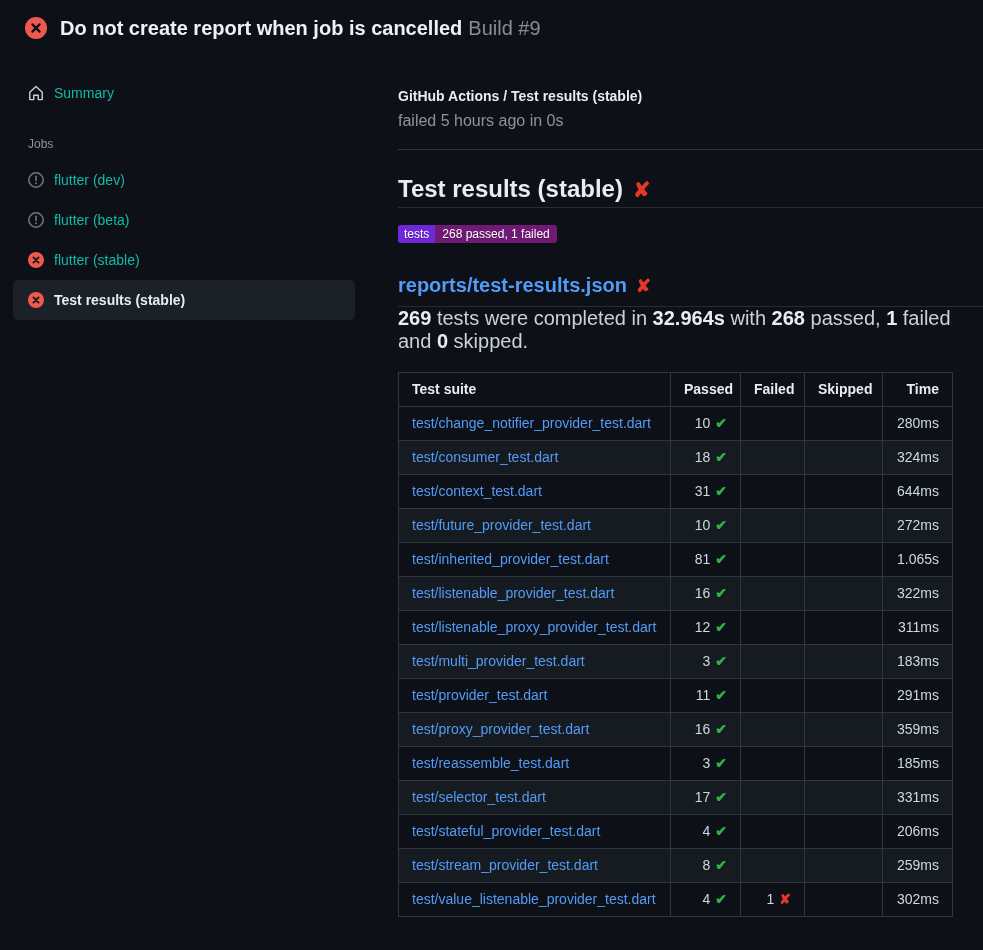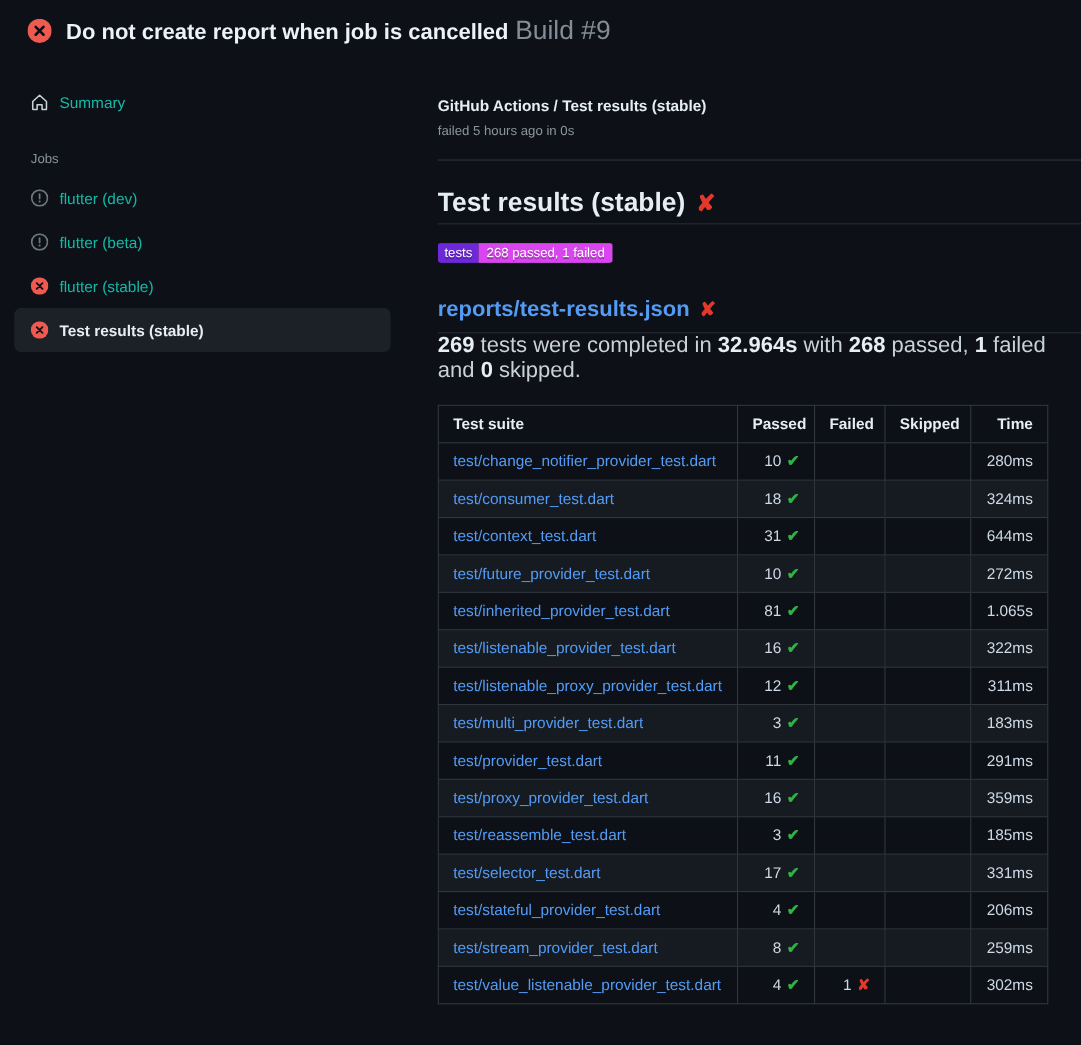--- a/index.html
+++ b/index.html
@@ -12,21 +12,21 @@
   }
 
   
   .app-header {
     height:56px;
     display:flex; align-items:center;
     padding-left:25px; gap:13px;
   }
   .app-header .status-icon { width:22px; height:22px; flex:0 0 auto; color:#ee5950; }
   .app-header h1 { font-size:20px; font-weight:700; color:#ecf2f8; white-space:nowrap; }
-  .app-header .build-no { font-size:24px; font-weight:400; color:#848d97; margin-left:6px; }
+  .app-header .build-no { font-size:20px; font-weight:400; color:#848d97; margin-left:6px; }
 
   
   .layout { display:flex; align-items:flex-start; }
 
   
   .sidebar { width:398px; flex:0 0 auto; padding:17px 43px 0 13px; }
   .side-item {
     height:40px; display:flex; align-items:center; gap:10px;
     padding:0 15px; border-radius:6px; cursor:pointer;
     color:#14b8a6; white-space:nowrap;
@@ -34,39 +34,39 @@
   .side-item .ic { width:16px; height:16px; flex:0 0 auto; display:inline-flex; }
   .side-item.selected { background:#1c2128; font-weight:700; color:#e6edf3; }
   .jobs-label { font-size:12px; color:#8b949e; padding-left:15px; margin-top:24px; margin-bottom:9px; }
   .ic-home { color:#c9d1d9; }
   .ic-neutral { color:#6e7681; }
   .ic-fail { color:#ee5950; }
 
   
   .main { flex:1 1 auto; padding-top:32px; min-width:0; }
   .breadcrumb { font-size:14px; font-weight:700; color:#e6edf3; }
-  .run-meta { font-size:12px; color:#8b949e; margin-top:8px; }
+  .run-meta { font-size:16px; color:#8b949e; margin-top:8px; }
   .main hr.divider { border:none; border-top:1px solid #2e343c; margin-top:19px; }
 
   h2.section-title {
     margin-top:25px; font-size:24px; font-weight:700; color:#e6edf3;
     padding-bottom:4px; border-bottom:1px solid #262c34;
     display:block;
   }
   .x-mark { color:#e5382b; font-weight:700; }
   h2.section-title .x-mark { font-size:21px; margin-left:10px; }
 
   
   .badge {
     display:inline-flex; margin-top:17px; font-size:12px; line-height:18px;
     border-radius:3px; overflow:hidden; color:#fff;
     text-shadow:0 1px 0 rgba(0,0,0,.3);
   }
   .badge .badge-label { background:#6d28d9; padding:0 6px; }
-  .badge .badge-message { background:#d946ef; padding:0 7px; }
+  .badge .badge-message { background:#701a75; padding:0 7px; }
 
   h3.report-title {
     margin-top:31px; font-size:20px; font-weight:700; color:#539bf5;
     padding-bottom:9px; border-bottom:1px solid #262c34;
   }
   h3.report-title .x-mark { font-size:18px; margin-left:9px; }
   h3.report-title .report-link { color:#539bf5; text-decoration:none; cursor:pointer; }
 
   .summary-line { margin-top:0; font-size:20px; color:#c9d1d9; }
   .summary-line b { color:#e6edf3; }

